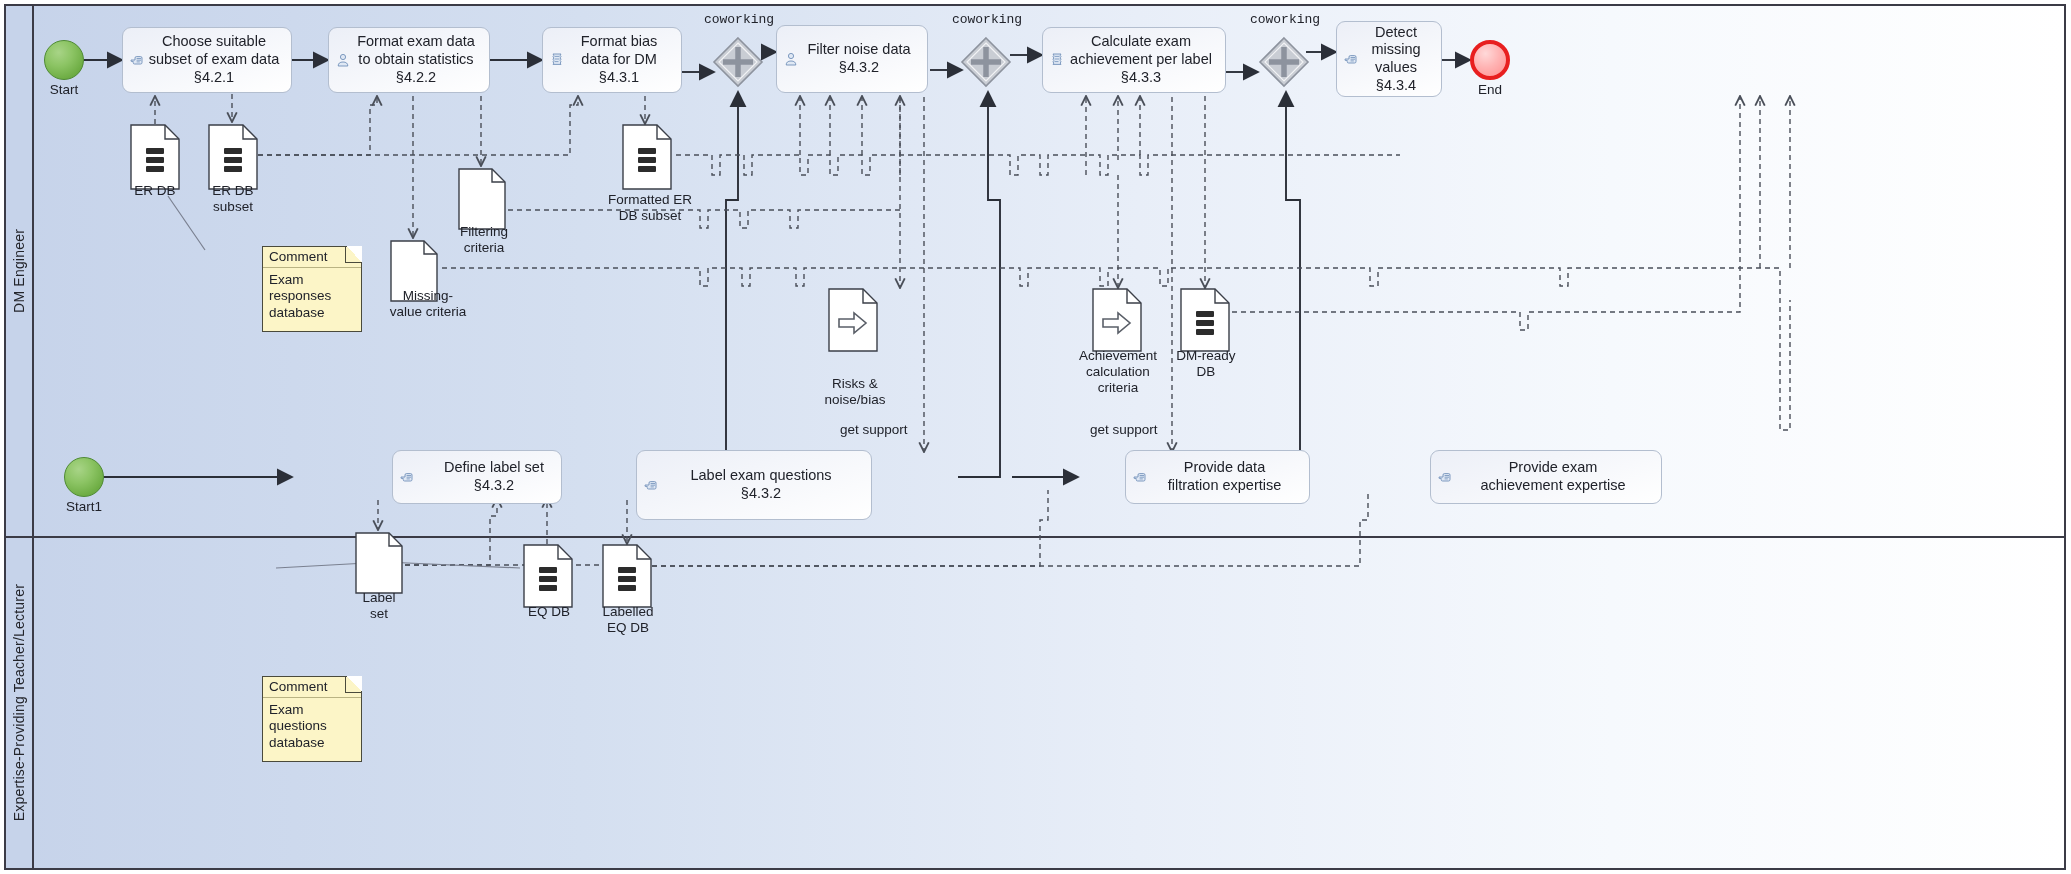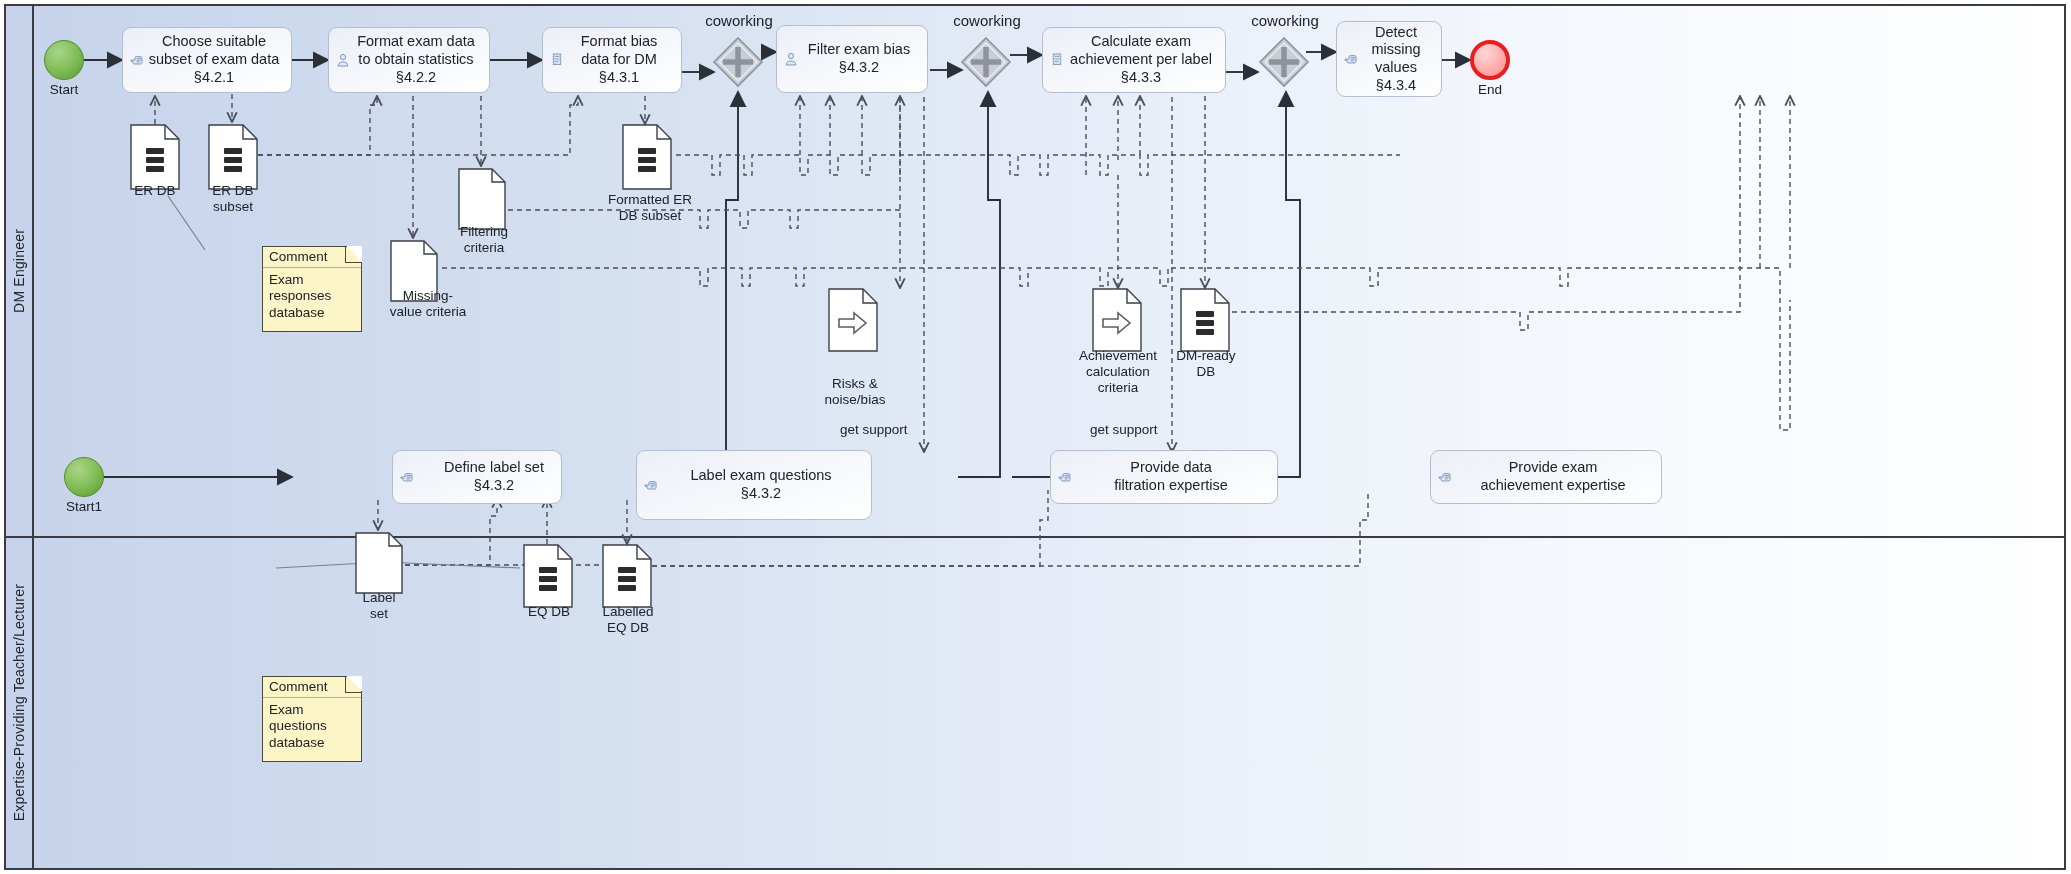--- a/index.html
+++ b/index.html
@@ -57,21 +57,21 @@
   .ev-end{
     border:4px solid #e81f1f;
     background:radial-gradient(circle at 36% 30%,#ffd9d9 0%,#ffb4b4 45%,#ff8e8e 100%);
   }
   .ev-label{
     position:absolute;font-size:13.5px;color:#20222a;text-align:center;white-space:nowrap;
   }
   
   .gw{position:absolute;}
   .gw-label{
-    position:absolute;font-size:15px;color:#20222a;text-align:center;white-space:nowrap;
+    position:absolute;font-size:13px;color:#20222a;text-align:center;white-space:nowrap;font-family:Liberation Mono, monospace;
   }
   
   .dobj{position:absolute;}
   .dobj-label{
     position:absolute;font-size:13.5px;color:#20222a;text-align:center;line-height:1.18;
   }
   
   .comment{
     position:absolute;box-sizing:border-box;
     background:#fcf5c7;border:1px solid #4a4a3c;
@@ -283,21 +283,21 @@
   </div>
 
   <div class="task" style="left:776px;top:25px;width:152px;height:68px;">
     <span class="tico">
       <svg width="16" height="16" viewBox="0 0 16 16">
           <circle cx="8" cy="5" r="2.6" fill="#dce6f4" stroke="#5b7fae" stroke-width="0.9"></circle>
           <path d="M3.2,14 q0,-4 4.8,-4 q4.8,0 4.8,4 z" fill="#dce6f4" stroke="#5b7fae" stroke-width="0.9"></path>
         </svg>
     </span>
     <span class="tlabel">
-      <span>Filter exam bias</span><br><span>§4.3.2</span>
+      <span>Filter noise data</span><br><span>§4.3.2</span>
     </span>
   </div>
 
   <div class="task" style="left:1042px;top:27px;width:184px;height:66px;">
     <span class="tico">
       <svg width="16" height="16" viewBox="0 0 16 16">
           <path d="M4,2 h8 q-1.6,1.2 0,2.6 q-1.6,1.2 0,2.6 q-1.6,1.2 0,2.6 q-1.6,1.2 0,2.6 h-8 q1.6,-1.2 0,-2.6 q1.6,-1.2 0,-2.6 q1.6,-1.2 0,-2.6 q1.6,-1.2 0,-2.6 z" fill="#dce6f4" stroke="#5b7fae" stroke-width="0.9"></path>
           <path d="M5.5,4.4 h5 M5.5,7 h5 M5.5,9.6 h4" stroke="#5b7fae" stroke-width="0.8"></path>
         </svg>
     </span>
@@ -335,21 +335,21 @@
       <svg width="16" height="16" viewBox="0 0 16 16">
           <path d="M2,8 h4 v-2 q0-1.4 1.4-1.4 h4.2 q1.4,0 1.4,1.4 v4.6 q0,1.4 -1.4,1.4 h-6 q-1.4,0 -1.4,-1.4 v-1.2 h-2 z" fill="#dce6f4" stroke="#5b7fae" stroke-width="0.9"></path>
           <path d="M7.6,6.5 h4.4 M7.6,8.2 h4.4 M7.6,9.9 h3.2" stroke="#5b7fae" stroke-width="0.8"></path>
         </svg>
     </span>
     <span class="tlabel">
       <span>Label exam questions</span><br><span>§4.3.2</span>
     </span>
   </div>
 
-  <div class="task" style="left:1050px;top:450px;width:228px;height:54px;">
+  <div class="task" style="left:1125px;top:450px;width:185px;height:54px;">
     <span class="tico">
       <svg width="16" height="16" viewBox="0 0 16 16">
           <path d="M2,8 h4 v-2 q0-1.4 1.4-1.4 h4.2 q1.4,0 1.4,1.4 v4.6 q0,1.4 -1.4,1.4 h-6 q-1.4,0 -1.4,-1.4 v-1.2 h-2 z" fill="#dce6f4" stroke="#5b7fae" stroke-width="0.9"></path>
           <path d="M7.6,6.5 h4.4 M7.6,8.2 h4.4 M7.6,9.9 h3.2" stroke="#5b7fae" stroke-width="0.8"></path>
         </svg>
     </span>
     <span class="tlabel">
       <span>Provide data</span><br><span>filtration expertise</span>
     </span>
   </div>

